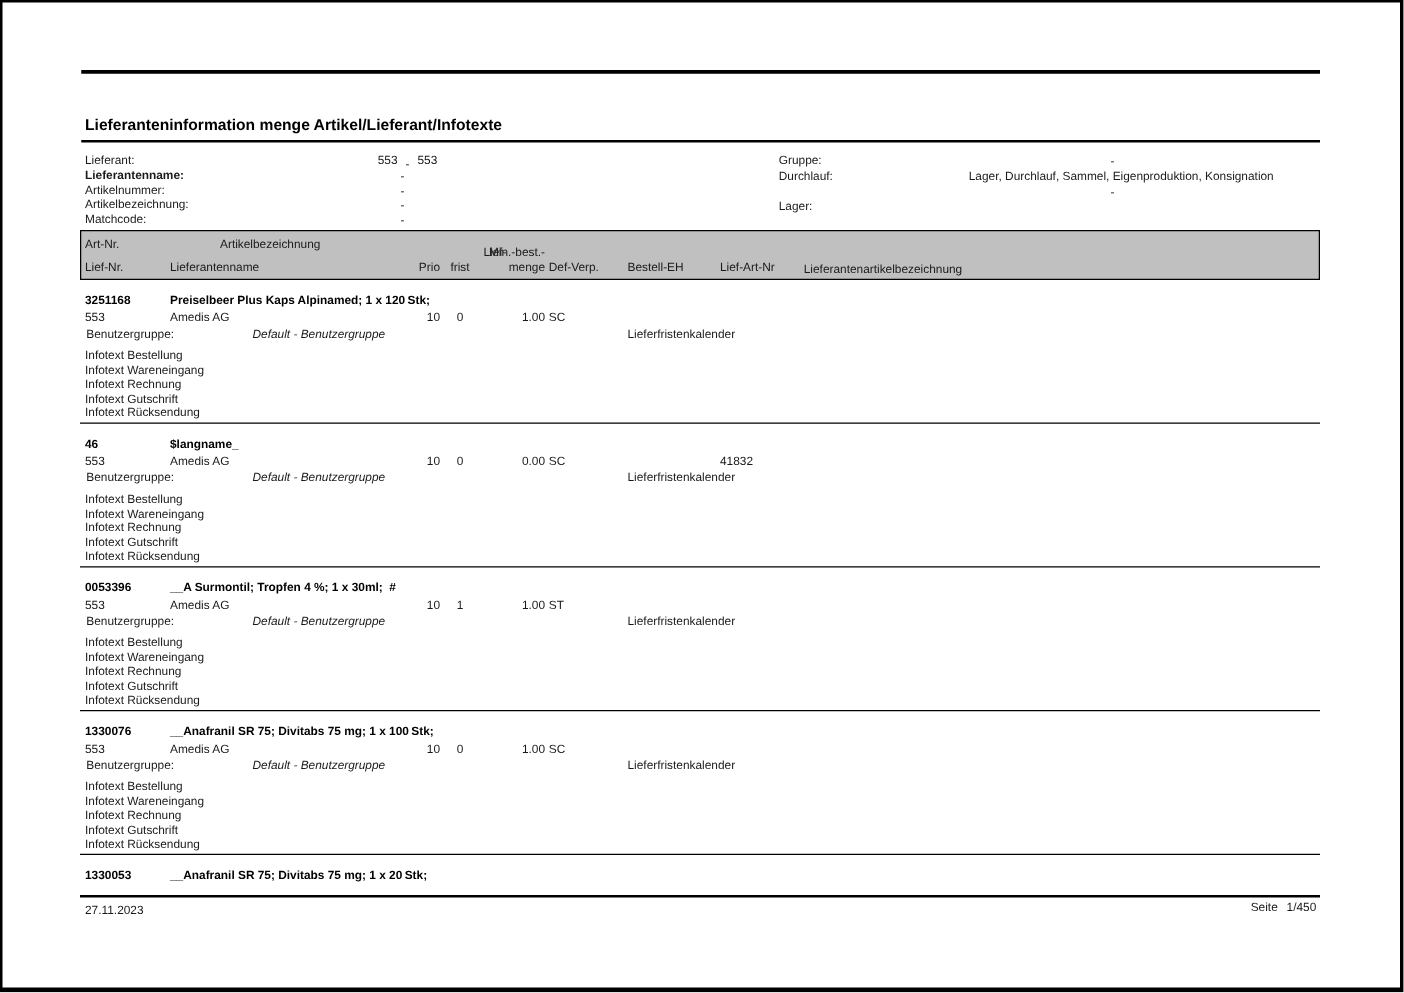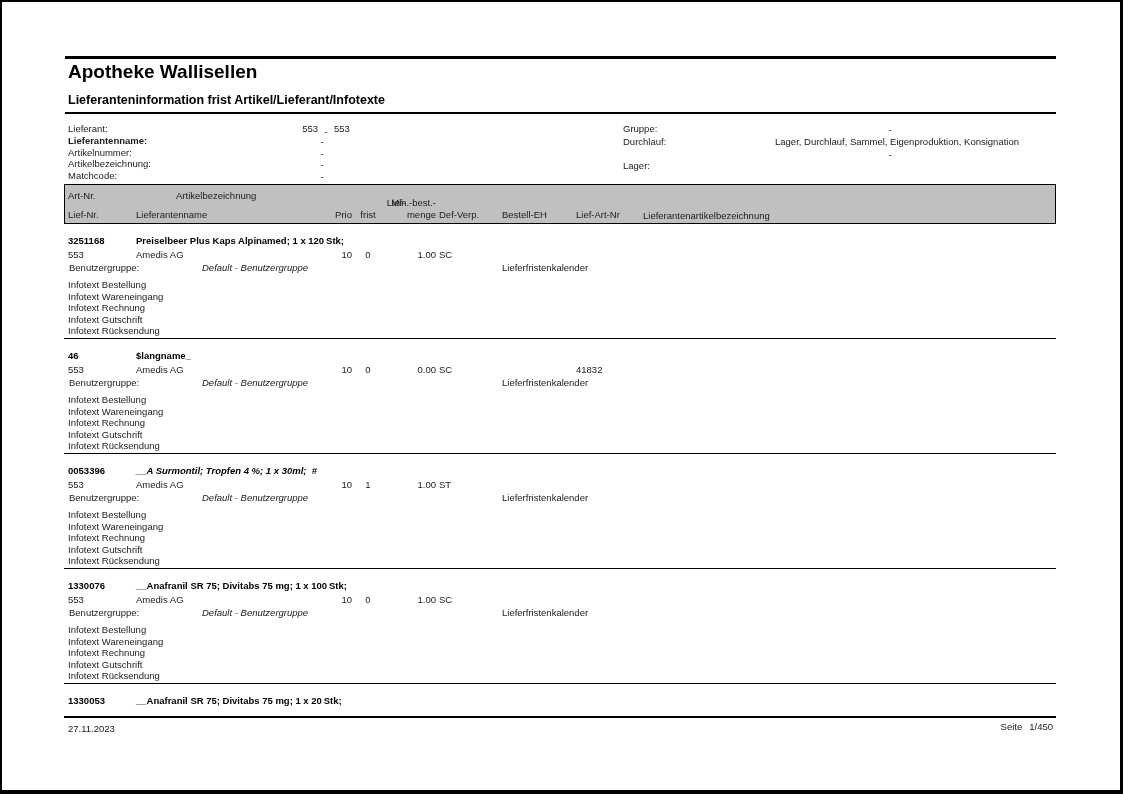--- a/index.html
+++ b/index.html
@@ -33,22 +33,21 @@
   .fr-label{left:623px;}
   .fr-val{left:775px;width:230px;text-align:center;}
   .footer-page{position:absolute;top:721px;right:70px;display:flex;gap:7px;}
 </style>
 </head>
 <body>
 
 <div class="page">
 
   <div class="line" style="left:65px;top:56px;width:991px;height:3px;"></div>
-  <div class="t b title" style="left:68px;top:61px;">Apotheke Wallisellen</div>
-  <div class="t b subtitle" style="left:68px;top:93px;">Lieferanteninformation frist Artikel/Lieferant/Infotexte</div>
+  <div class="t b subtitle" style="left:68px;top:93px;">Lieferanteninformation menge Artikel/Lieferant/Infotexte</div>
   <div class="line" style="left:65px;top:112px;width:991px;height:2px;"></div>
 
   <div class="t c1" style="top:123px;">Lieferant:</div>
   <div class="t fv-from" style="top:123px;">553</div>
   <div class="t fv-sep" style="top:126px;">-</div>
   <div class="t fv-to" style="top:123px;">553</div>
 
   <div class="t c1" style="top:135px;font-weight:bold;">Lieferantenname:</div>
   <div class="t fv-dash" style="top:136px;">-</div>
 
@@ -122,21 +121,21 @@
     <div class="t c1" style="top:44px;">Infotext Bestellung</div>
     <div class="t c1" style="top:56px;">Infotext Wareneingang</div>
     <div class="t c1" style="top:67px;">Infotext Rechnung</div>
     <div class="t c1" style="top:79px;">Infotext Gutschrift</div>
     <div class="t c1" style="top:90px;">Infotext Rücksendung</div>
     <div class="line" style="left:64px;top:103px;width:992px;height:1px;"></div>
   </div>
 
   <div class="block" style="top:465px;">
     <div class="t b c1" style="top:0;">0053396</div>
-    <div class="t b c2" style="top:0;font-style:italic;">__A Surmontil; Tropfen 4 %; 1 x 30ml;  #</div>
+    <div class="t b c2" style="top:0;">__A Surmontil; Tropfen 4 %; 1 x 30ml;  #</div>
     <div class="t c1" style="top:14px;">553</div>
     <div class="t c2" style="top:14px;">Amedis AG</div>
     <div class="t prio" style="top:14px;">10</div>
     <div class="t frist" style="top:14px;">1</div>
     <div class="t menge" style="top:14px;">1.00</div>
     <div class="t verp" style="top:14px;">ST</div>
     <div class="t lan" style="top:14px;"></div>
     <div class="t c1" style="top:27px;left:69px;">Benutzergruppe:</div>
     <div class="t bgv" style="top:27px;">Default - Benutzergruppe</div>
     <div class="t eh" style="top:27px;">Lieferfristenkalender</div>

